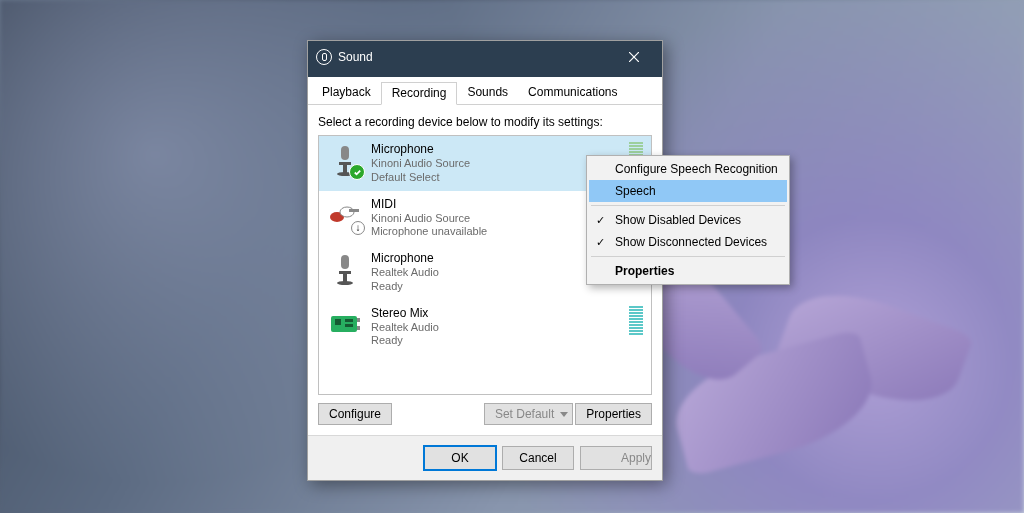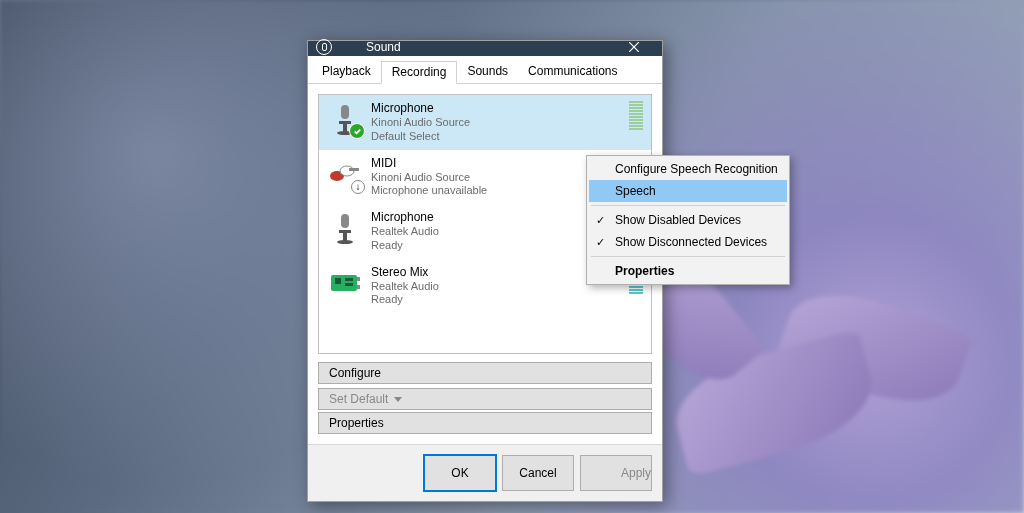--- a/index.html
+++ b/index.html
@@ -25,28 +25,27 @@
     position: absolute;
     left: 307px;
     top: 40px;
     width: 356px;
     background: #fff;
     border: 1px solid #a0a0a0;
     box-shadow: 4px 4px 16px rgba(0,0,0,0.4);
     font-size: 12px;
   }
   .titlebar {
-    height: 15px;
+    height: 36px;
     background: #2c3e50;
     color: #fff;
     display: flex;
     align-items: center;
     padding: 0 8px 4px 8px;
     font-size: 12px;
-    gap: 28px;
   }
   .titlebar .icon { width:16px; height:16px; margin-right:6px; border:1.5px solid #fff; border-radius:50%; position:relative; }
   .titlebar .icon::after{content:""; position:absolute; left:5px; top:3px; width:3px; height:6px; border:1px solid #fff; border-radius:2px;}
   .titlebar .close { margin-left:auto; width:40px; height:30px; display:flex;align-items:center;justify-content:center; cursor:default;}
   .titlebar .close svg{width:10px;height:10px;stroke:#fff;stroke-width:1.2;}
 
   .tabstrip { display:flex; padding: 4px 6px 0 4px; background:#fff; border-bottom:1px solid #d0d0d0; }
   .tab { padding: 3px 10px 4px; font-size:12px; color:#000; cursor:default; position:relative; top:1px;}
   .tab.active { border:1px solid #d0d0d0; border-bottom:1px solid #fff; background:#fff; }
 
@@ -61,29 +60,29 @@
   .dev-name { font-size:12px; color:#000; }
   .dev-sub { font-size:11px; color:#6b6b6b; }
   .level-bars { width:14px; display:flex; flex-direction:column-reverse; gap:1px; margin-left:4px;}
   .level-bars span{height:2px;background:#d8f0d8;border:0.5px solid #9ccf9c;}
   .level-bars.teal span{background:#a8e8e8;border-color:#5cc8c8;}
   .check-badge{position:absolute;right:-2px;bottom:-2px;width:16px;height:16px;background:#2ba82b;border-radius:50%;border:1.5px solid #fff;display:flex;align-items:center;justify-content:center;}
   .check-badge svg{width:9px;height:9px;stroke:#fff;stroke-width:2;fill:none;}
   .down-badge{position:absolute;right:-2px;bottom:-2px;width:14px;height:14px;background:#fff;border:1px solid #888;border-radius:50%;display:flex;align-items:center;justify-content:center;}
   .down-badge::after{content:"↓";font-size:10px;color:#000;}
 
-  .btn-row { display:flex; margin-top:8px; gap:2px;flex-direction:column; }
+  .btn-row { display:flex; margin-top:8px; gap:2px; }
   .btn-row .spacer{flex:1;}
   .btn { height:22px; padding:0 10px; font-size:12px; background:#e1e1e1; border:1px solid #adadad; cursor:default; display:flex;align-items:center;}
   .btn.disabled { color:#888; }
   .btn.split { padding-right:4px; }
   .btn.split::after{content:"";margin-left:6px;border-left:4px solid transparent;border-right:4px solid transparent;border-top:5px solid #888;}
 
   .dlg-buttons { display:flex; justify-content:flex-end; gap:6px; padding:10px; border-top:1px solid #d8d8d8; background:#f0f0f0;}
-  .dlg-btn { width:72px; height:36px; font-size:12px; background:#e1e1e1; border:1px solid #adadad; display:flex;align-items:center;justify-content:center;}
+  .dlg-btn { width:72px; height:24px; font-size:12px; background:#e1e1e1; border:1px solid #adadad; display:flex;align-items:center;justify-content:center;}
   .dlg-btn.primary { border:1px solid #0078d7; outline:1px solid #0078d7; }
   .dlg-btn.disabled { color:#888;padding-left:40px; }
 
   
   .ctxmenu {
     position:absolute;
     left:586px;
     top:155px;
     width:204px;
     background:#f2f2f2;
@@ -120,20 +119,21 @@
   </div>
 
   <div class="tabstrip">
     <div class="tab">Playback</div>
     <div class="tab active">Recording</div>
     <div class="tab">Sounds</div>
     <div class="tab">Communications</div>
   </div>
 
   <div class="body">
+    <div class="instruction">Select a recording device below to modify its settings:</div>
 
     <div class="device-list">
 
       <div class="device selected">
         <div class="dev-icon">
           <svg viewBox="0 0 36 36">
               <rect x="14" y="4" width="8" height="14" rx="4" fill="#888"></rect>
               <rect x="12" y="20" width="12" height="3" fill="#555"></rect>
               <rect x="16" y="23" width="4" height="8" fill="#555"></rect>
               <ellipse cx="18" cy="32" rx="8" ry="2" fill="#555"></ellipse>

